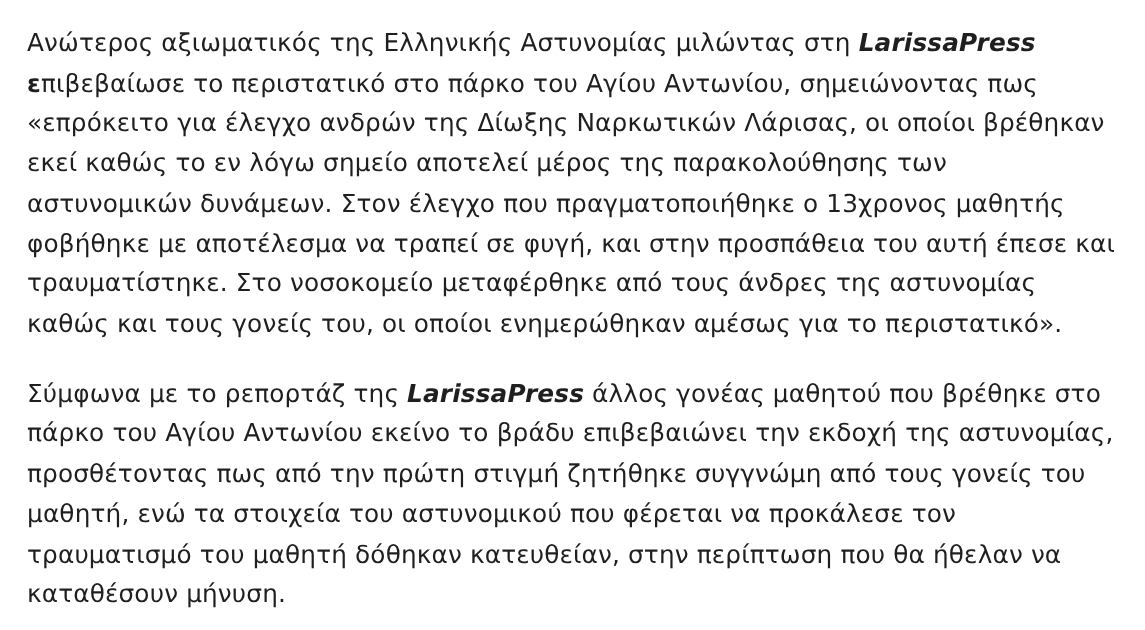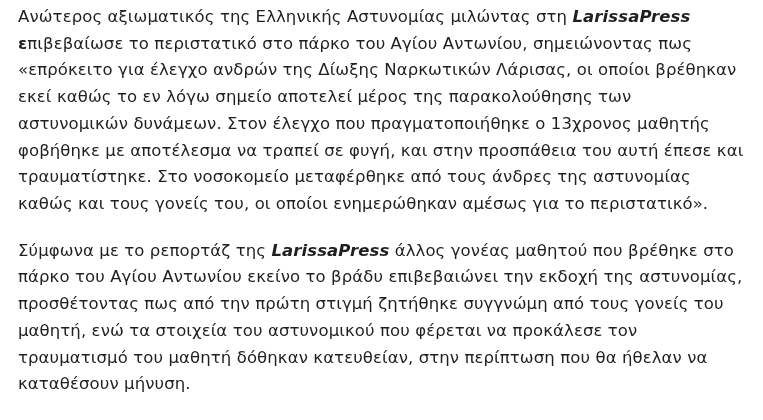--- a/index.html
+++ b/index.html
@@ -8,21 +8,21 @@
     background: #ffffff;
   }
   body {
     width: 763px;
     height: 420px;
     overflow: hidden;
     font-family: "DejaVu Sans", "Liberation Sans", sans-serif;
     color: #1a1a1a;
   }
   #article {
-    padding: 4px 18px 0 18px;
+    padding: 16px 18px 0 18px;
     box-sizing: border-box;
     width: 763px;
   }
   .para {
     font-size: 16.5px;
     line-height: 1.62;
     color: #1f1f1f;
     margin: 0 0 20px 0;
     text-align: left;
     letter-spacing: 0.1px;

